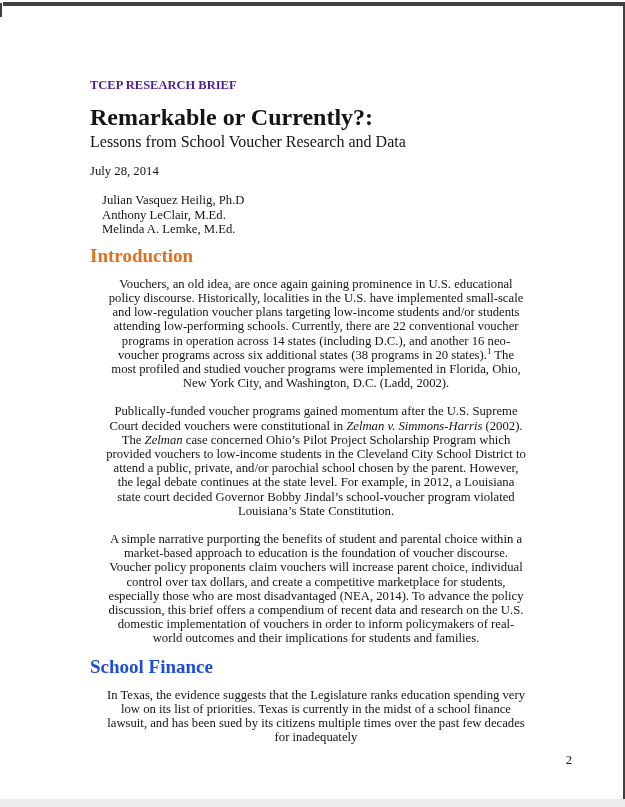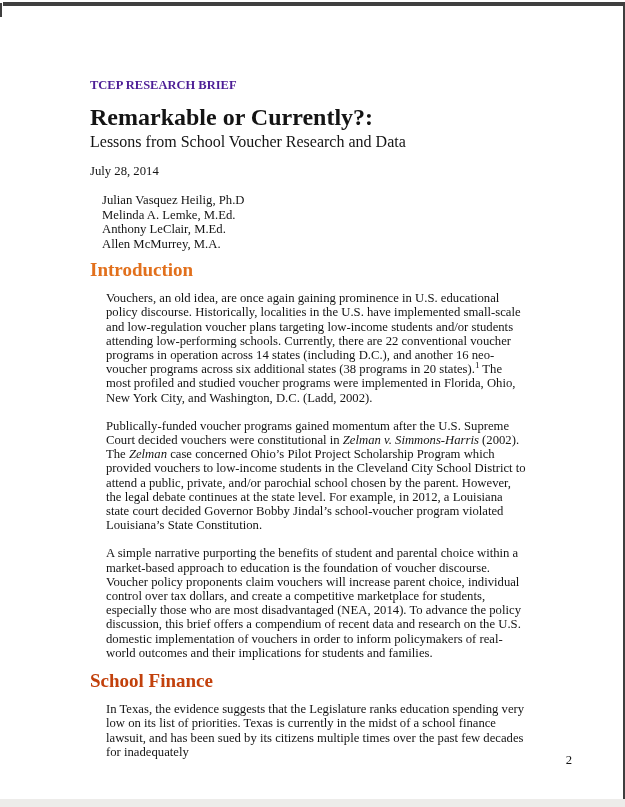--- a/index.html
+++ b/index.html
@@ -79,21 +79,21 @@
   .section-heading {
     font-weight: bold;
     font-size: 19px;
     line-height: 14.2px;
     margin: 12px 0 14px 0;
   }
   .body-para {
     font-size: 12.7px;
     line-height: 14.2px;
     margin: 14px 16px;
-    text-align: left;
+    text-align: center;
   }
   .body-para .it {
     font-style: italic;
   }
   .body-para sup {
     font-size: 9px;
     line-height: 0;
   }
   .page-number {
     position: absolute;
@@ -112,28 +112,27 @@
   <div class="edge-right"></div>
   <div class="edge-bottom"></div>
 
   <div class="content">
     <div class="kicker accent" style="color: #4c1d95;">TCEP RESEARCH BRIEF</div>
     <h1 class="title">Remarkable or Currently?:</h1>
     <h2 class="subtitle">Lessons from School Voucher Research and Data</h2>
     <div class="date">July 28, 2014</div>
     <div class="authors">
       <div class="author-line">Julian Vasquez Heilig, Ph.D</div>
+      <div class="author-line">Anthony LeClair, M.Ed.</div>
       <div class="author-line">Melinda A. Lemke, M.Ed.</div>
-      <div class="author-line">Anthony LeClair, M.Ed.</div>
-      <div class="author-line">Allen McMurrey, M.A.</div>
     </div>
     <div id="sections">
         <div class="section-heading" style="color: rgb(226, 112, 28);">Introduction</div>
         <p class="body-para"><span>Vouchers, an old idea, are once again gaining prominence in U.S. educational policy discourse. Historically, localities in the U.S. have implemented small-scale and low-regulation voucher plans targeting low-income students and/or students attending low-performing schools. Currently, there are 22 conventional voucher programs in operation across 14 states (including D.C.), and another 16 neo-voucher programs across six additional states (38 programs in 20 states).</span><sup>1</sup><span> The most profiled and studied voucher programs were implemented in Florida, Ohio, New York City, and Washington, D.C. (Ladd, 2002).</span></p>
         <p class="body-para"><span>Publically-funded voucher programs gained momentum after the U.S. Supreme Court decided vouchers were constitutional in </span><span class="it">Zelman v. Simmons-Harris</span><span> (2002). The </span><span class="it">Zelman</span><span> case concerned Ohio’s Pilot Project Scholarship Program which provided vouchers to low-income students in the Cleveland City School District to attend a public, private, and/or parochial school chosen by the parent. However, the legal debate continues at the state level. For example, in 2012, a Louisiana state court decided Governor Bobby Jindal’s school-voucher program violated Louisiana’s State Constitution.</span></p>
         <p class="body-para"><span>A simple narrative purporting the benefits of student and parental choice within a market-based approach to education is the foundation of voucher discourse. Voucher policy proponents claim vouchers will increase parent choice, individual control over tax dollars, and create a competitive marketplace for students, especially those who are most disadvantaged (NEA, 2014). To advance the policy discussion, this brief offers a compendium of recent data and research on the U.S. domestic implementation of vouchers in order to inform policymakers of real-world outcomes and their implications for students and families.</span></p>
-        <div class="section-heading" style="color: #c2410c;">School Finance</div>
+        <div class="section-heading" style="color: #1d4ed8;">School Finance</div>
         <p class="body-para"><span>In Texas, the evidence suggests that the Legislature ranks education spending very low on its list of priorities. Texas is currently in the midst of a school finance lawsuit, and has been sued by its citizens multiple times over the past few decades for inadequately</span></p>
       </div>
   </div>
 
   <div class="page-number">2</div>
 </div>
 
 </body></html>

